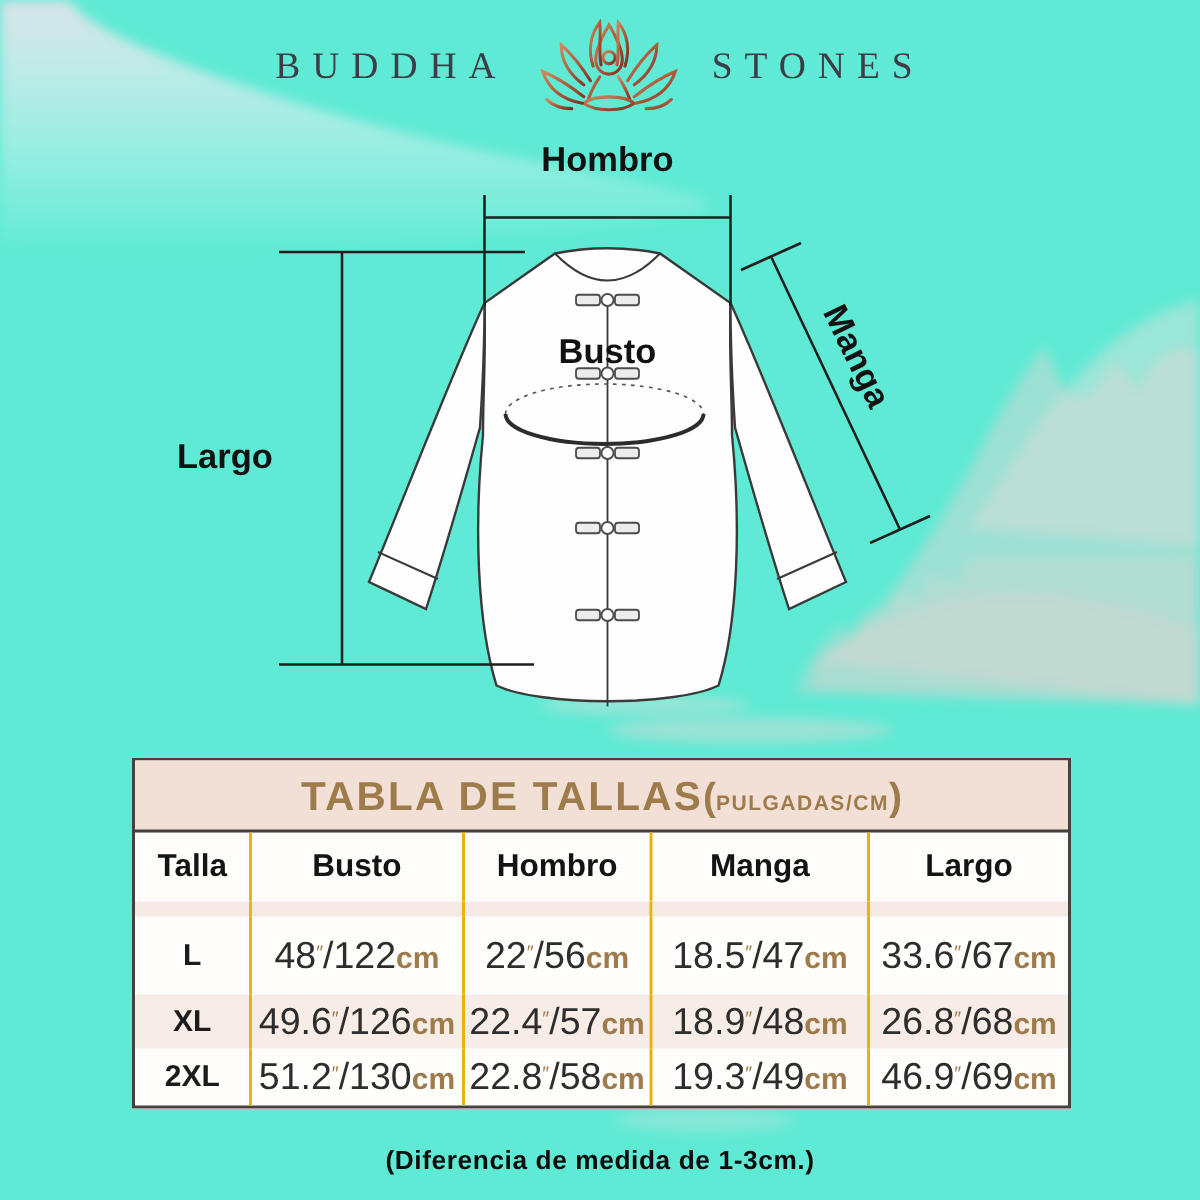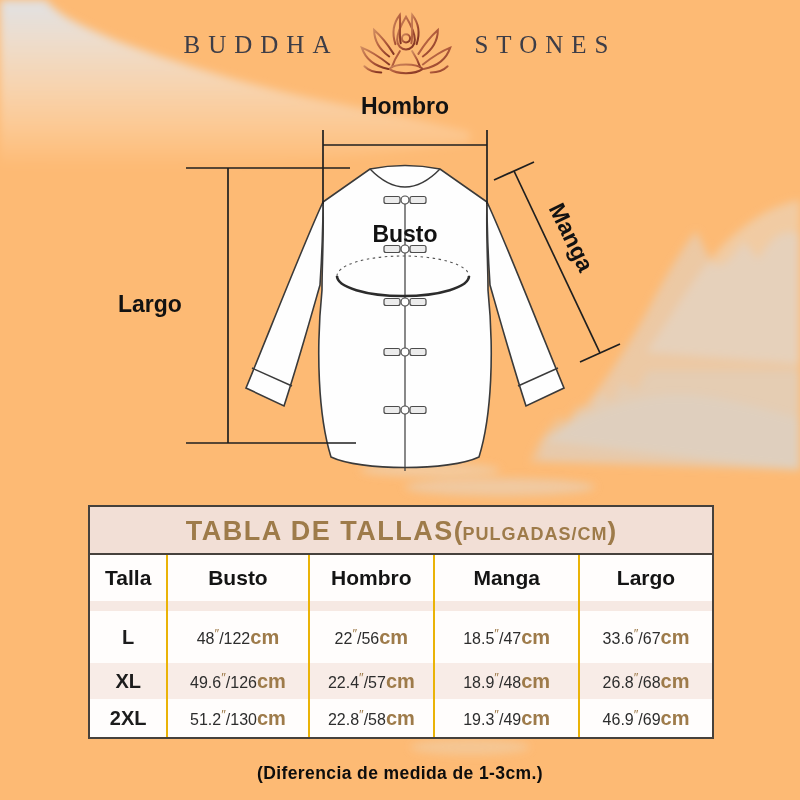--- a/index.html
+++ b/index.html
@@ -1,52 +1,52 @@
 <!DOCTYPE html>
 <html><head>
 <meta charset="utf-8">
 <style>
   html,body{margin:0;padding:0;}
   .page{
     position:relative;width:800px;height:800px;overflow:hidden;
-    background:#fdba74;font-family:"Liberation Sans",sans-serif;
+    background:#5eead4;font-family:"Liberation Sans",sans-serif;
   }
   .wm{position:absolute;inset:0;pointer-events:none;}
   
   .logo{position:absolute;top:8px;left:0;width:100%;height:74px;
     display:flex;align-items:center;justify-content:center;gap:22px;}
   .logo-word{font-family:"Liberation Serif","DejaVu Serif",serif;
     font-size:25px;letter-spacing:8px;color:#3d3d47;font-weight:500;}
   
   .diagram-svg{position:absolute;top:85px;left:0;}
   .dlabel{position:absolute;font-weight:bold;font-size:23px;color:#121212;}
   .dlabel.center{width:160px;text-align:center;}
   .manga-rot{transform:rotate(64deg);transform-origin:center center;width:86px;text-align:center;}
   
   .size-table{position:absolute;left:88px;top:505px;width:626px;
     border:2px solid #46413c;background:#fffdfc;box-sizing:border-box;}
   .band{height:48px;background:#f2dfd6;border-bottom:2px solid #46413c;
     display:flex;align-items:baseline;justify-content:center;color:#9e7b4a;padding-top:9px;box-sizing:border-box;}
   .band .t1{font-size:27px;font-weight:bold;letter-spacing:1.5px;}
   .band .paren{font-size:26px;font-weight:bold;}
-  .band .t2{font-size:18px;font-weight:bold;letter-spacing:1px;}
+  .band .t2{font-size:14px;font-weight:bold;letter-spacing:1px;}
   .grid-row{display:grid;grid-template-columns:12.6% 22.7% 20.2% 23.3% 21.2%;}
   .cell{display:flex;align-items:center;justify-content:center;
     border-right:2px solid #eab308;box-sizing:border-box;}
   .grid-row .cell:last-child{border-right:none;}
   .head-row{height:46px;}
   .head-row .cell{font-weight:bold;font-size:21px;color:#141414;}
   .strip{height:10px;}
   .strip .cell{background:#f6e9e3;}
   .row-0{height:52px;}
   .row-1{height:36px;background:#f8ece7;}
   .row-2{height:38px;}
   .size-name{font-weight:bold;font-size:20px;color:#1c1c1c;}
   .val{white-space:nowrap;}
-  .num{font-size:16px;color:#2d2d2d;}
+  .num{font-size:25px;color:#2d2d2d;}
   .inch{font-size:13px;color:#9e7b4a;display:inline-block;transform:translateY(-6px);}
   .unit{font-size:20px;color:#9e7b4a;font-weight:bold;}
   
   .note{position:absolute;top:763px;left:0;width:100%;text-align:center;
     font-weight:bold;font-size:17.5px;color:#0d0d0d;letter-spacing:.4px;}
 </style>
 </head>
 <body>
 
 <div class="page">

